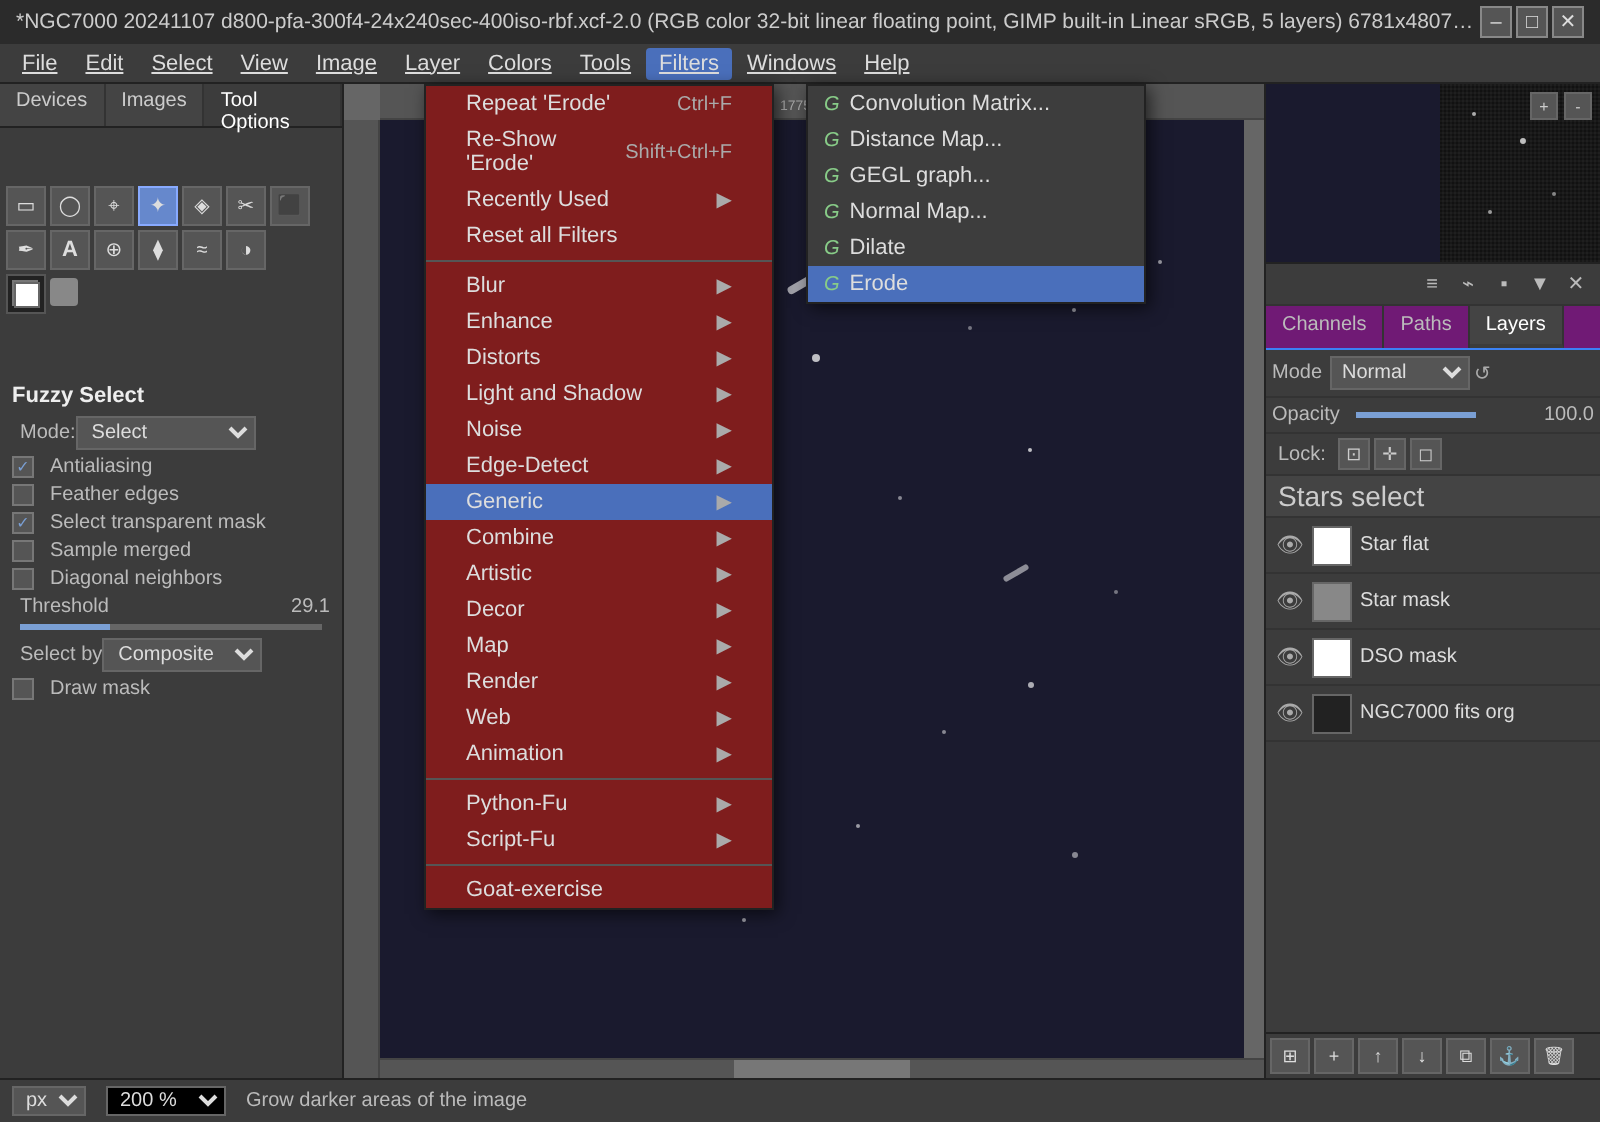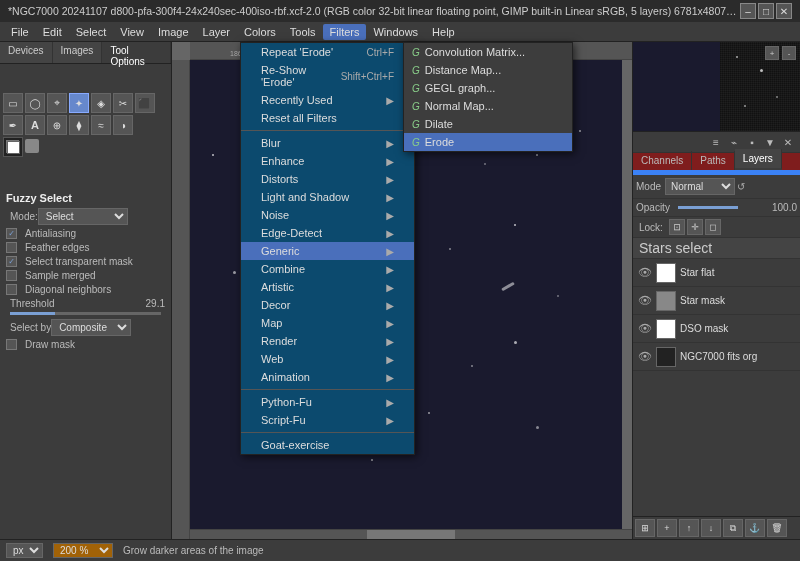--- a/index.html
+++ b/index.html
@@ -47,20 +47,21 @@
     }
 
     
     #menu-bar {
       background: #3c3c3c;
       height: 20px;
       display: flex;
       align-items: center;
       padding: 0 4px;
       border-bottom: 1px solid #222;
+      text-decoration: underline;
     }
     .menu-item {
       padding: 2px 7px;
       cursor: pointer;
       font-size: 11px;
       color: #ddd;
       border-radius: 2px;
     }
     .menu-item:hover, .menu-item.active {
       background: #5a7fcb;
@@ -260,25 +261,24 @@
       height: 90px;
       background: #1a1a2e;
       border-bottom: 1px solid #222;
       position: relative;
       overflow: hidden;
     }
 
     
     #right-tabs {
       display: flex;
-      background: #7f1d1d;
+      background: #701a75;
       height: 22px;
-      border-bottom: 5px solid #3b82f6;
-      font-size: 10px;
-      align-items: flex-end;
+      border-bottom: 1px solid #3b82f6;
+      font-size: 10px;
     }
     .right-tab {
       padding: 4px 8px;
       cursor: pointer;
       color: #bbb;
       border-right: 1px solid #333;
     }
     .right-tab.active {
       background: #444;
       color: #fff;
@@ -391,22 +391,22 @@
     .status-section {
       margin-right: 10px;
       display: flex;
       align-items: center;
     }
 
     
     #filters-menu {
       position: absolute;
       top: 42px;
-      left: 240px;
-      background: #0c4a6e;
+      left: 212px;
+      background: #7f1d1d;
       border: 1px solid #222;
       box-shadow: 2px 2px 8px rgba(0,0,0,0.6);
       width: 175px;
       z-index: 100;
       font-size: 11px;
     }
     .menu-section-divider {
       border-top: 1px solid #555;
       margin: 3px 0;
     }
@@ -778,21 +778,21 @@
 
 </div>
 
 <div id="status-bar">
   <div class="status-section">
     <select style="background:#555;border:1px solid #666;color:#ddd;font-size:10px;padding:0 2px;">
       <option>px</option>
     </select>
   </div>
   <div class="status-section">
-    <select style="background:#a16207;border:1px solid #666;color:#ddd;font-size:10px;padding:0 2px;width:60px;">
+    <select style="background:#000000;border:1px solid #666;color:#ddd;font-size:10px;padding:0 2px;width:60px;">
       <option>200 %</option>
     </select>
   </div>
   <div class="status-section">
     <span>Grow darker areas of the image</span>
   </div>
 </div>
 
 <div id="filters-menu">
     <div class="dropdown-item">

